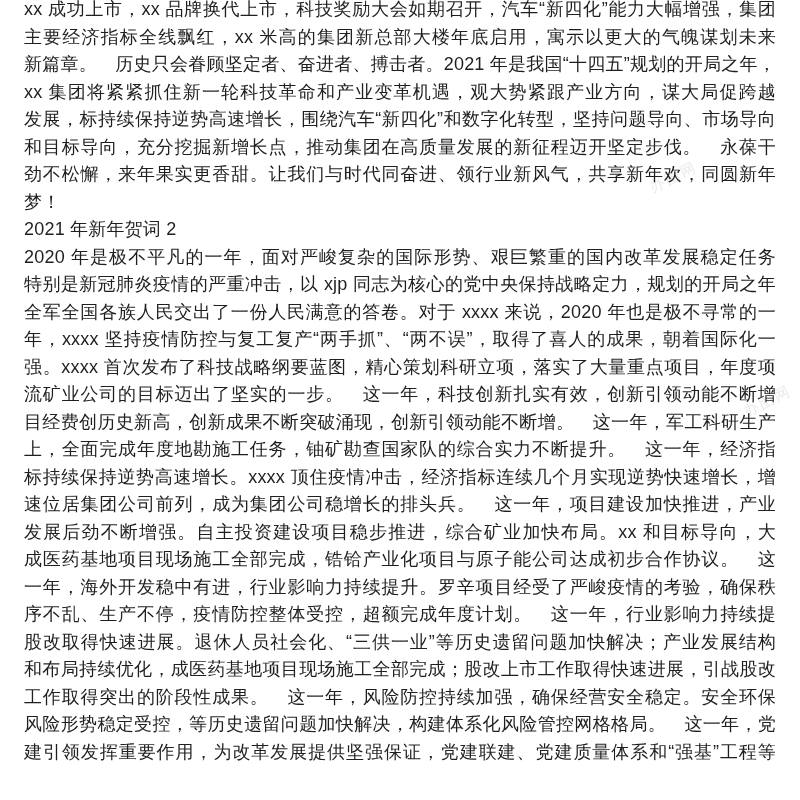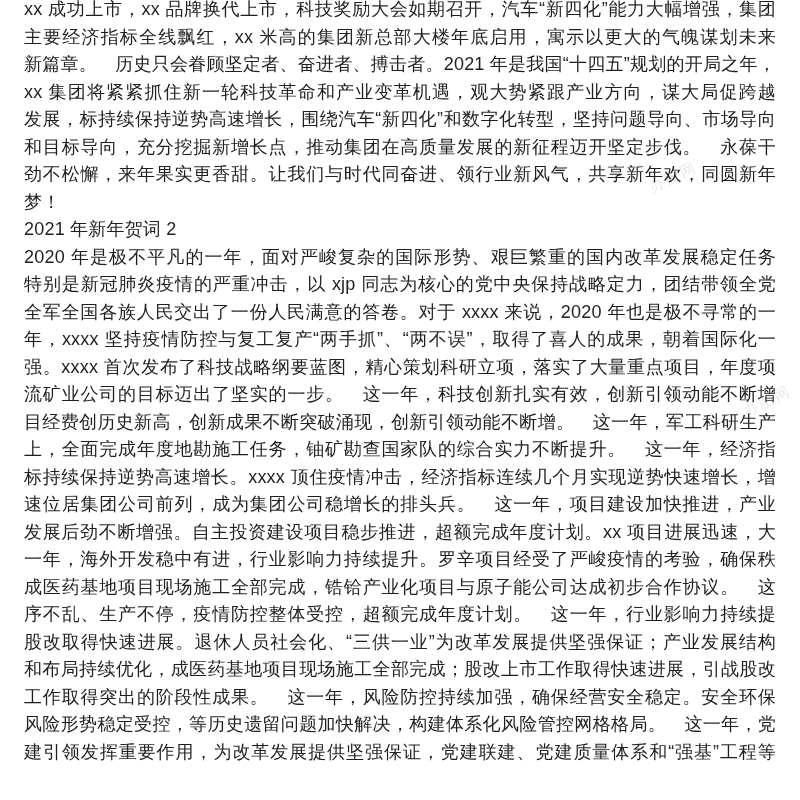--- a/index.html
+++ b/index.html
@@ -63,32 +63,32 @@
       <div class="line">xx 成功上市，xx 品牌换代上市，科技奖励大会如期召开，汽车“新四化”能力大幅增强，集团</div>
       <div class="line">主要经济指标全线飘红，xx 米高的集团新总部大楼年底启用，寓示以更大的气魄谋划未来</div>
       <div class="line">新篇章。　历史只会眷顾坚定者、奋进者、搏击者。2021 年是我国“十四五”规划的开局之年，</div>
       <div class="line">xx 集团将紧紧抓住新一轮科技革命和产业变革机遇，观大势紧跟产业方向，谋大局促跨越</div>
       <div class="line">发展，标持续保持逆势高速增长，围绕汽车“新四化”和数字化转型，坚持问题导向、市场导向</div>
       <div class="line">和目标导向，充分挖掘新增长点，推动集团在高质量发展的新征程迈开坚定步伐。　永葆干</div>
       <div class="line">劲不松懈，来年果实更香甜。让我们与时代同奋进、领行业新风气，共享新年欢，同圆新年</div>
       <div class="line end">梦！</div>
       <div class="line end">2021 年新年贺词 2</div>
       <div class="line">2020 年是极不平凡的一年，面对严峻复杂的国际形势、艰巨繁重的国内改革发展稳定任务</div>
-      <div class="line">特别是新冠肺炎疫情的严重冲击，以 xjp 同志为核心的党中央保持战略定力，团结带领全党</div>
+      <div class="line">特别是新冠肺炎疫情的严重冲击，以 xjp 同志为核心的党中央保持战略定力，规划的开局之年</div>
       <div class="line">全军全国各族人民交出了一份人民满意的答卷。对于 xxxx 来说，2020 年也是极不寻常的一</div>
       <div class="line">年，xxxx 坚持疫情防控与复工复产“两手抓”、“两不误”，取得了喜人的成果，朝着国际化一</div>
       <div class="line">强。xxxx 首次发布了科技战略纲要蓝图，精心策划科研立项，落实了大量重点项目，年度项</div>
       <div class="line">流矿业公司的目标迈出了坚实的一步。　这一年，科技创新扎实有效，创新引领动能不断增</div>
       <div class="line">目经费创历史新高，创新成果不断突破涌现，创新引领动能不断增。　这一年，军工科研生产</div>
       <div class="line">上，全面完成年度地勘施工任务，铀矿勘查国家队的综合实力不断提升。　这一年，经济指</div>
       <div class="line">标持续保持逆势高速增长。xxxx 顶住疫情冲击，经济指标连续几个月实现逆势快速增长，增</div>
       <div class="line">速位居集团公司前列，成为集团公司稳增长的排头兵。　这一年，项目建设加快推进，产业</div>
-      <div class="line">发展后劲不断增强。自主投资建设项目稳步推进，超额完成年度计划。xx 项目进展迅速，大</div>
+      <div class="line">发展后劲不断增强。自主投资建设项目稳步推进，综合矿业加快布局。xx 和目标导向，大</div>
+      <div class="line">成医药基地项目现场施工全部完成，锆铪产业化项目与原子能公司达成初步合作协议。　这</div>
       <div class="line">一年，海外开发稳中有进，行业影响力持续提升。罗辛项目经受了严峻疫情的考验，确保秩</div>
-      <div class="line">成医药基地项目现场施工全部完成，锆铪产业化项目与原子能公司达成初步合作协议。　这</div>
       <div class="line">序不乱、生产不停，疫情防控整体受控，超额完成年度计划。　这一年，行业影响力持续提升，</div>
-      <div class="line">股改取得快速进展。退休人员社会化、“三供一业”为改革发展提供坚强保证；产业发展结构</div>
+      <div class="line">股改取得快速进展。退休人员社会化、“三供一业”等历史遗留问题加快解决；产业发展结构</div>
       <div class="line">和布局持续优化，成医药基地项目现场施工全部完成；股改上市工作取得快速进展，引战股改</div>
       <div class="line">工作取得突出的阶段性成果。　这一年，风险防控持续加强，确保经营安全稳定。安全环保</div>
       <div class="line">风险形势稳定受控，等历史遗留问题加快解决，构建体系化风险管控网格格局。　这一年，党</div>
       <div class="line">建引领发挥重要作用，为改革发展提供坚强保证，党建联建、党建质量体系和“强基”工程等</div>
     </div>
 </div>
 
 </body></html>

